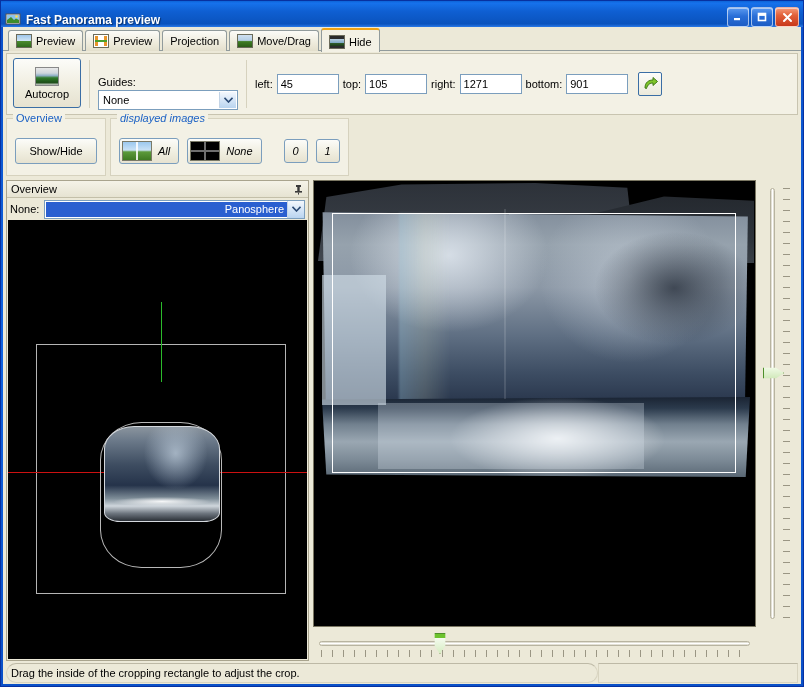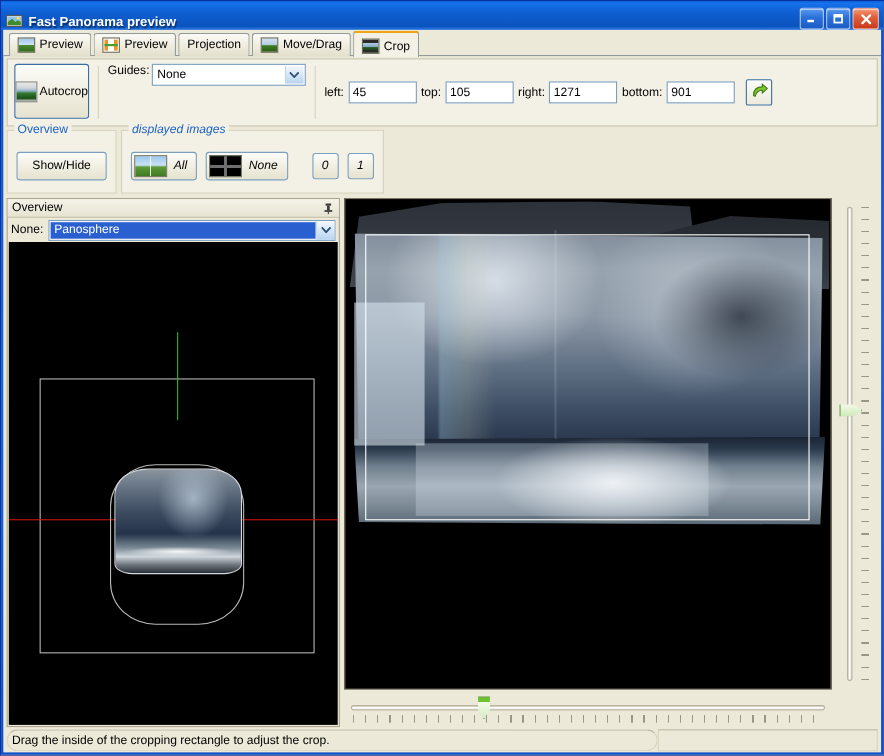--- a/index.html
+++ b/index.html
@@ -124,29 +124,29 @@
   .btn {
     background: linear-gradient(180deg,#fcfcf9 0%,#f0eee0 55%,#e6e2d0 100%);
     border: 1px solid #7b9ebd;
     border-radius: 3px;
     display:flex; align-items:center; justify-content:center;
     font-size: 11px; color:#000;
     cursor: default;
   }
   .autocrop {
     width: 68px; height: 50px;
-    gap: 2px;
+    flex-direction: column; gap: 2px;
     border: 1px solid #3a6ea5;
   }
   .autocrop .big-ic {
     width: 24px; height: 19px;
     background: linear-gradient(180deg,#e8e8e8 0%,#cfd6dc 30%,#8fb0c6 45%,#2f7a2a 58%,#1d4f18 85%,#cfcfcf 100%);
     border: 1px solid #888;
   }
-  .guides-box { display:flex; flex-direction:row; justify-content:center; gap:2px; }
+  .guides-box { display:flex; flex-direction:column; justify-content:flex-end; gap:2px; }
   .guides-box .lbl { font-size:11px; }
   .combo {
     width: 140px; height: 20px;
     background: #fff; border: 1px solid #7b9ebd;
     display:flex; align-items:center;
     font-size: 11px; padding-left: 4px;
     position: relative;
   }
   .combo .arrow {
     position:absolute; right:1px; top:1px; bottom:1px; width:17px;
@@ -220,20 +220,21 @@
   .ovmode .lbl { font-size:11px; }
   .combo-sel {
     flex: 1 1 auto; height: 19px;
     border: 1px solid #7b9ebd; background:#fff;
     display:flex; align-items:center; position:relative;
   }
   .combo-sel .selval {
     background:#2a5fd0; color:#fff; font-size:11px;
     padding: 1px 3px; margin-left:1px; flex:1 1 auto; height:15px; line-height:13px;
     white-space: nowrap;
+    text-align: right;
   }
   .combo-sel .arrow {
     width: 17px; height:17px; flex:0 0 17px;
     background: linear-gradient(180deg,#f4f8fd 0%,#d6e6f7 50%,#b9d4ef 100%);
     border-left:1px solid #c3d4e6;
     display:flex; align-items:center; justify-content:center;
   }
   .ovcanvas { flex:1 1 auto; background:#000; position:relative; overflow:hidden; margin:0 1px 1px 1px; }
 
   
@@ -434,21 +435,21 @@
       </div>
       <div class="tab">
         <span>Projection</span>
       </div>
       <div class="tab">
         <span class="tab-icon ic-movedrag"></span>
         <span>Move/Drag</span>
       </div>
       <div class="tab active">
         <span class="tab-icon ic-crop"></span>
-        <span>Crop</span>
+        <span>Hide</span>
       </div>
     </div>
 
     <div class="toolbar">
       <div class="btn autocrop">
         <span class="big-ic"></span>
         <span>Autocrop</span>
       </div>
       <div class="tb-sep"></div>
 

